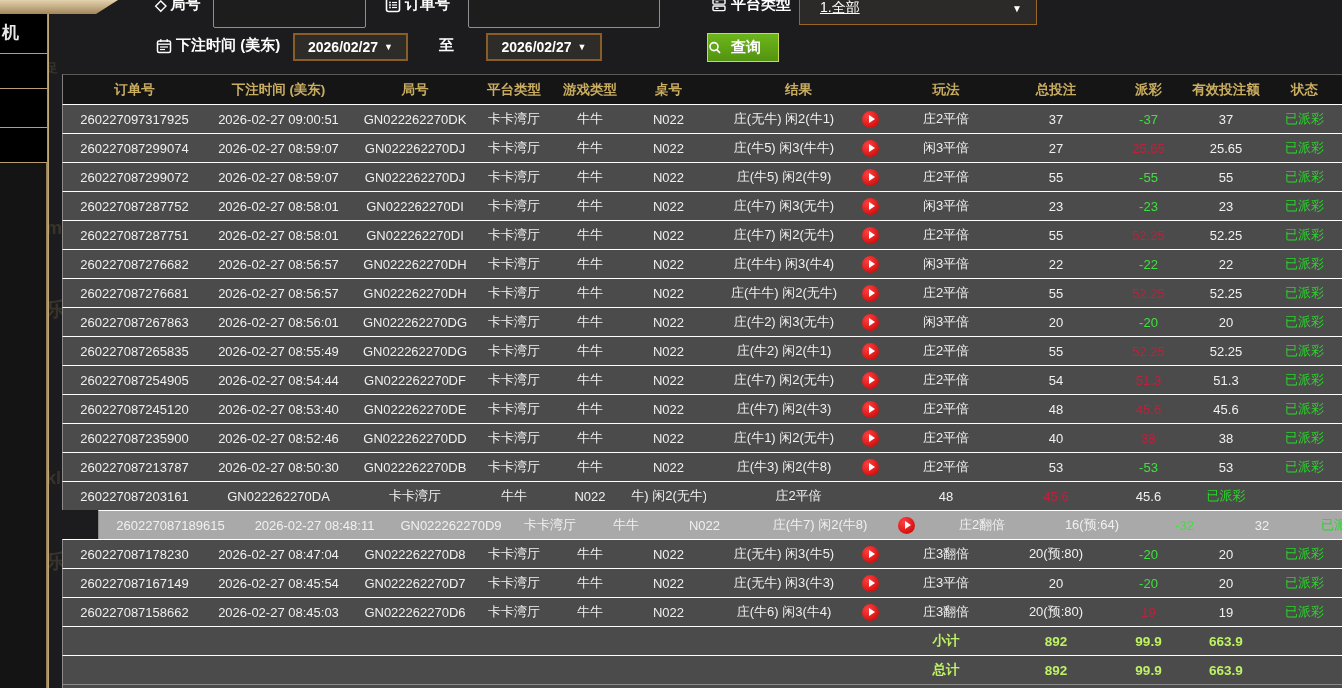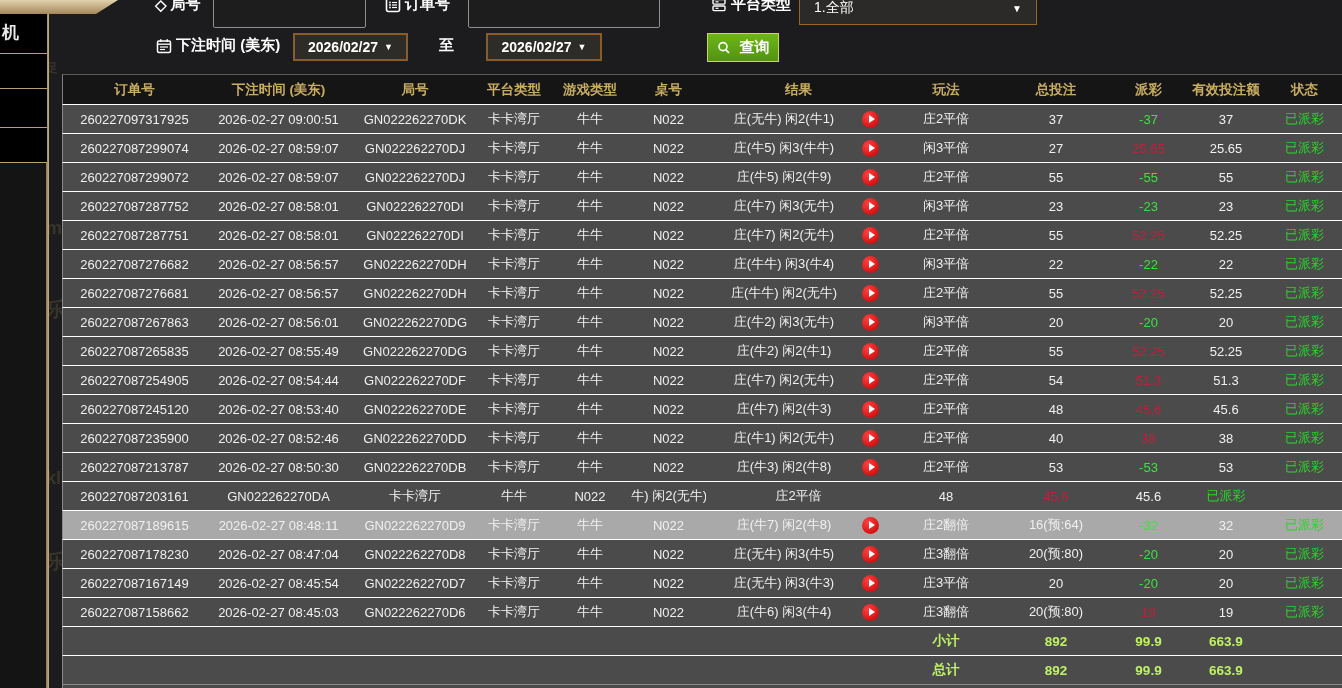--- a/index.html
+++ b/index.html
@@ -25,42 +25,42 @@
     background:linear-gradient(90deg,#8d744e,#cab080); }
 
   
   .filters { position:absolute; left:0; top:0; width:1342px; height:72px; z-index:5; }
   .f-label { position:absolute; color:#fff; font-weight:bold; font-size:15px;
     display:flex; align-items:center; gap:4px; white-space:nowrap; }
   .f-input { position:absolute; background:#1d1d1d; border:1px solid #8f8f8f; border-radius:2px;
     color:#eee; font-size:13px; padding:0 6px; outline:none; }
   .f-select { position:absolute; background:#2b2a28; border:1px solid #9a6626; color:#fff;
     font-size:14px; display:flex; align-items:center; cursor:pointer; }
-  .f-select .sel-text { padding-left:14px; flex:1; }
+  .f-select .sel-text { padding-left:20px; flex:1;text-decoration:underline; }
   .f-select .chev { font-size:10px; color:#fff; padding-right:14px; }
   .date-box { position:absolute; background:#2e2c29; border:2px solid #8a5c28; color:#fff;
     font-weight:bold; font-size:14px; display:flex; align-items:center; justify-content:center;
     gap:6px; cursor:pointer; }
   .date-box .chev { font-size:9px; }
   .to-label { position:absolute; color:#fff; font-weight:bold; font-size:15px; }
   .query-btn { position:absolute; left:707px; top:33px; width:72px; height:29px;
     background:linear-gradient(180deg,#6cb61c,#539310); border:1px solid #c9da52;
     color:#fff; font-weight:bold; font-size:15px; display:flex; align-items:center;
-    justify-content:center; gap:9px; cursor:pointer; font-family:"Liberation Sans",sans-serif; }
+    gap:9px; cursor:pointer; font-family:"Liberation Sans",sans-serif; }
   .icon-svg { display:inline-block; vertical-align:middle; }
 
   
   .table { position:absolute; left:62px; top:74px; width:1280px; z-index:5;
     --cols: 143px 145px 128px 70px 82px 75px 185px 110px 110px 75px 80px 77px; }
   .trow { display:grid; grid-template-columns:var(--cols); }
   .thead { height:30px; background:#151515; color:#c9ad61; font-weight:bold; font-size:13.5px;
     border-left:1px solid #808080; border-top:1px solid #5a5a5a; }
   .row { height:29px; background:#4b4b4b; border-top:1px solid #ffffff; border-left:1px solid #8a8a8a;
     color:#f0f0f0; font-size:13px; cursor:default; }
-  .row.hl { background:#a9a9a9; }
+  .row.hl { background:#a9a9a9;margin-left:36px; }
   .cell { display:flex; align-items:center; justify-content:center; white-space:nowrap; overflow:hidden; }
   .cell.result { justify-content:center; }
   .cell.result .rtext { flex:1; text-align:center; }
   .play { width:17px; height:17px; border-radius:50%; flex:0 0 17px;
     background:radial-gradient(circle at 35% 30%, #ff4040, #c40000); position:relative;
     margin-right:12px; cursor:pointer; }
   .play::after { content:''; position:absolute; left:6.5px; top:4.5px;
     border-left:6px solid #fff; border-top:4px solid transparent; border-bottom:4px solid transparent; }
   .neg { color:#3fe03f; }
   .pos { color:#c0203c; }

